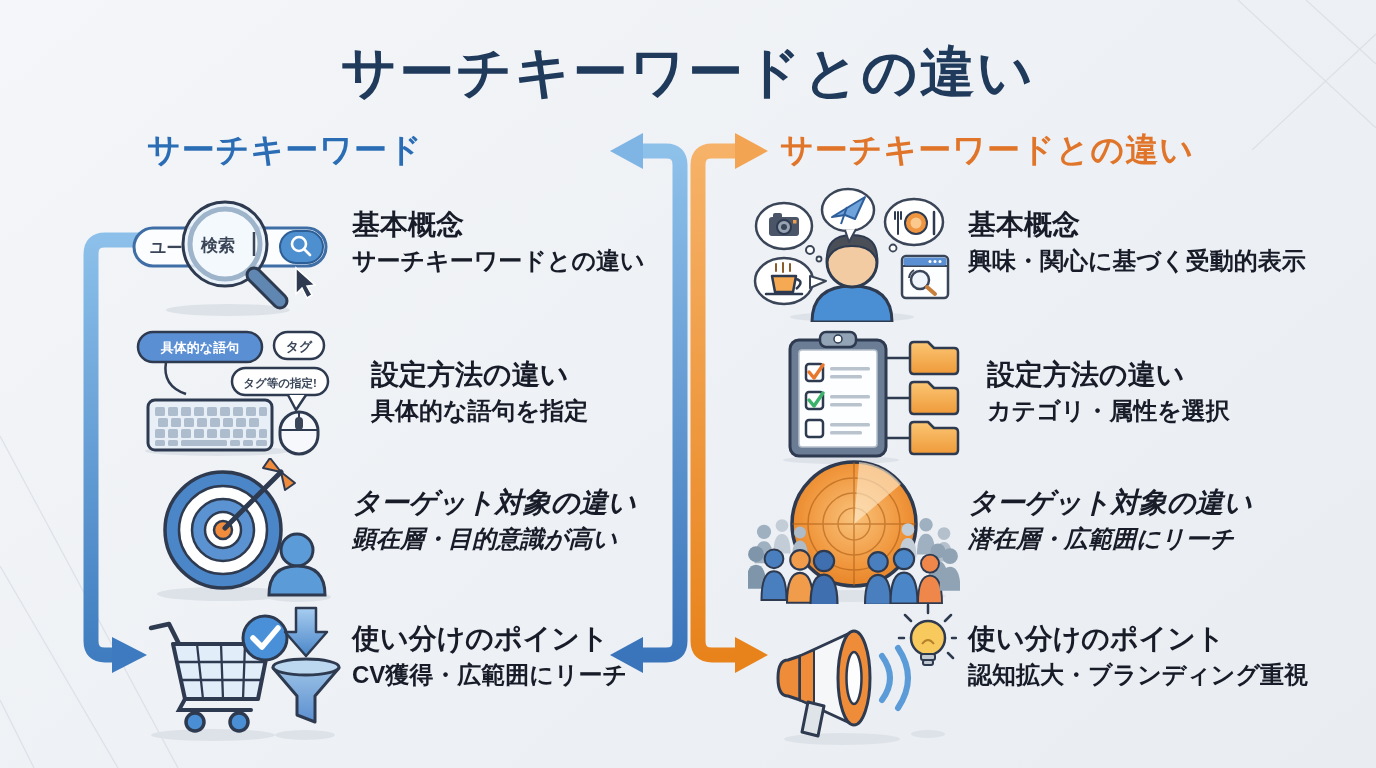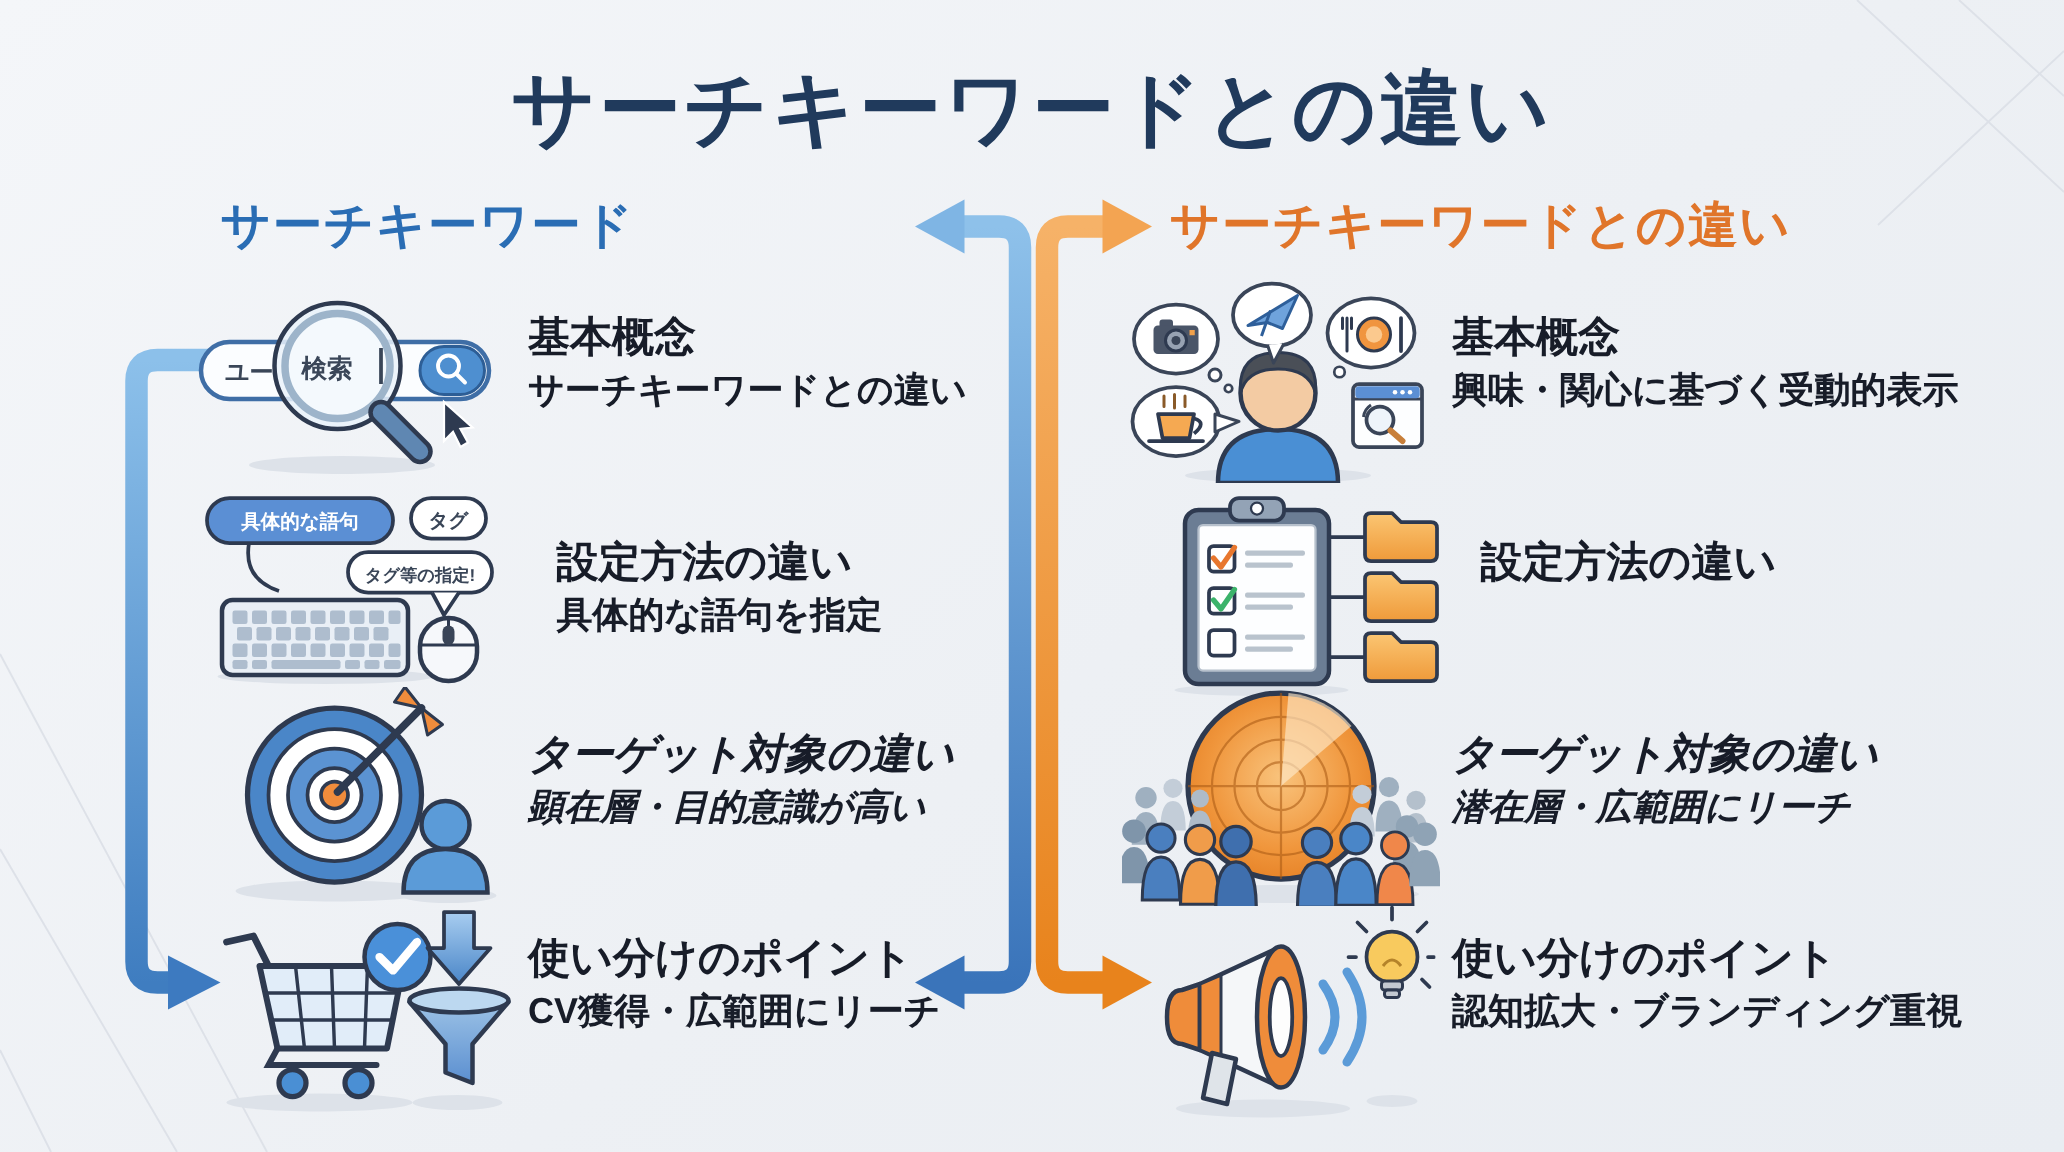--- a/index.html
+++ b/index.html
@@ -363,20 +363,21 @@
     <div class="row-heading">使い分けのポイント</div>
     <div class="row-desc">CV獲得・広範囲にリーチ</div>
   </div>
 
   <div class="row-text rcol rt1">
     <div class="row-heading">基本概念</div>
     <div class="row-desc">興味・関心に基づく受動的表示</div>
   </div>
   <div class="row-text rcol rt2">
     <div class="row-heading">設定方法の違い</div>
+    <div class="row-desc">カテゴリ・属性を選択</div>
   </div>
   <div class="row-text rcol rt3">
     <div class="row-heading">ターゲット対象の違い</div>
     <div class="row-desc">潜在層・広範囲にリーチ</div>
   </div>
   <div class="row-text rcol rt4">
     <div class="row-heading">使い分けのポイント</div>
     <div class="row-desc">認知拡大・ブランディング重視</div>
   </div>
 

